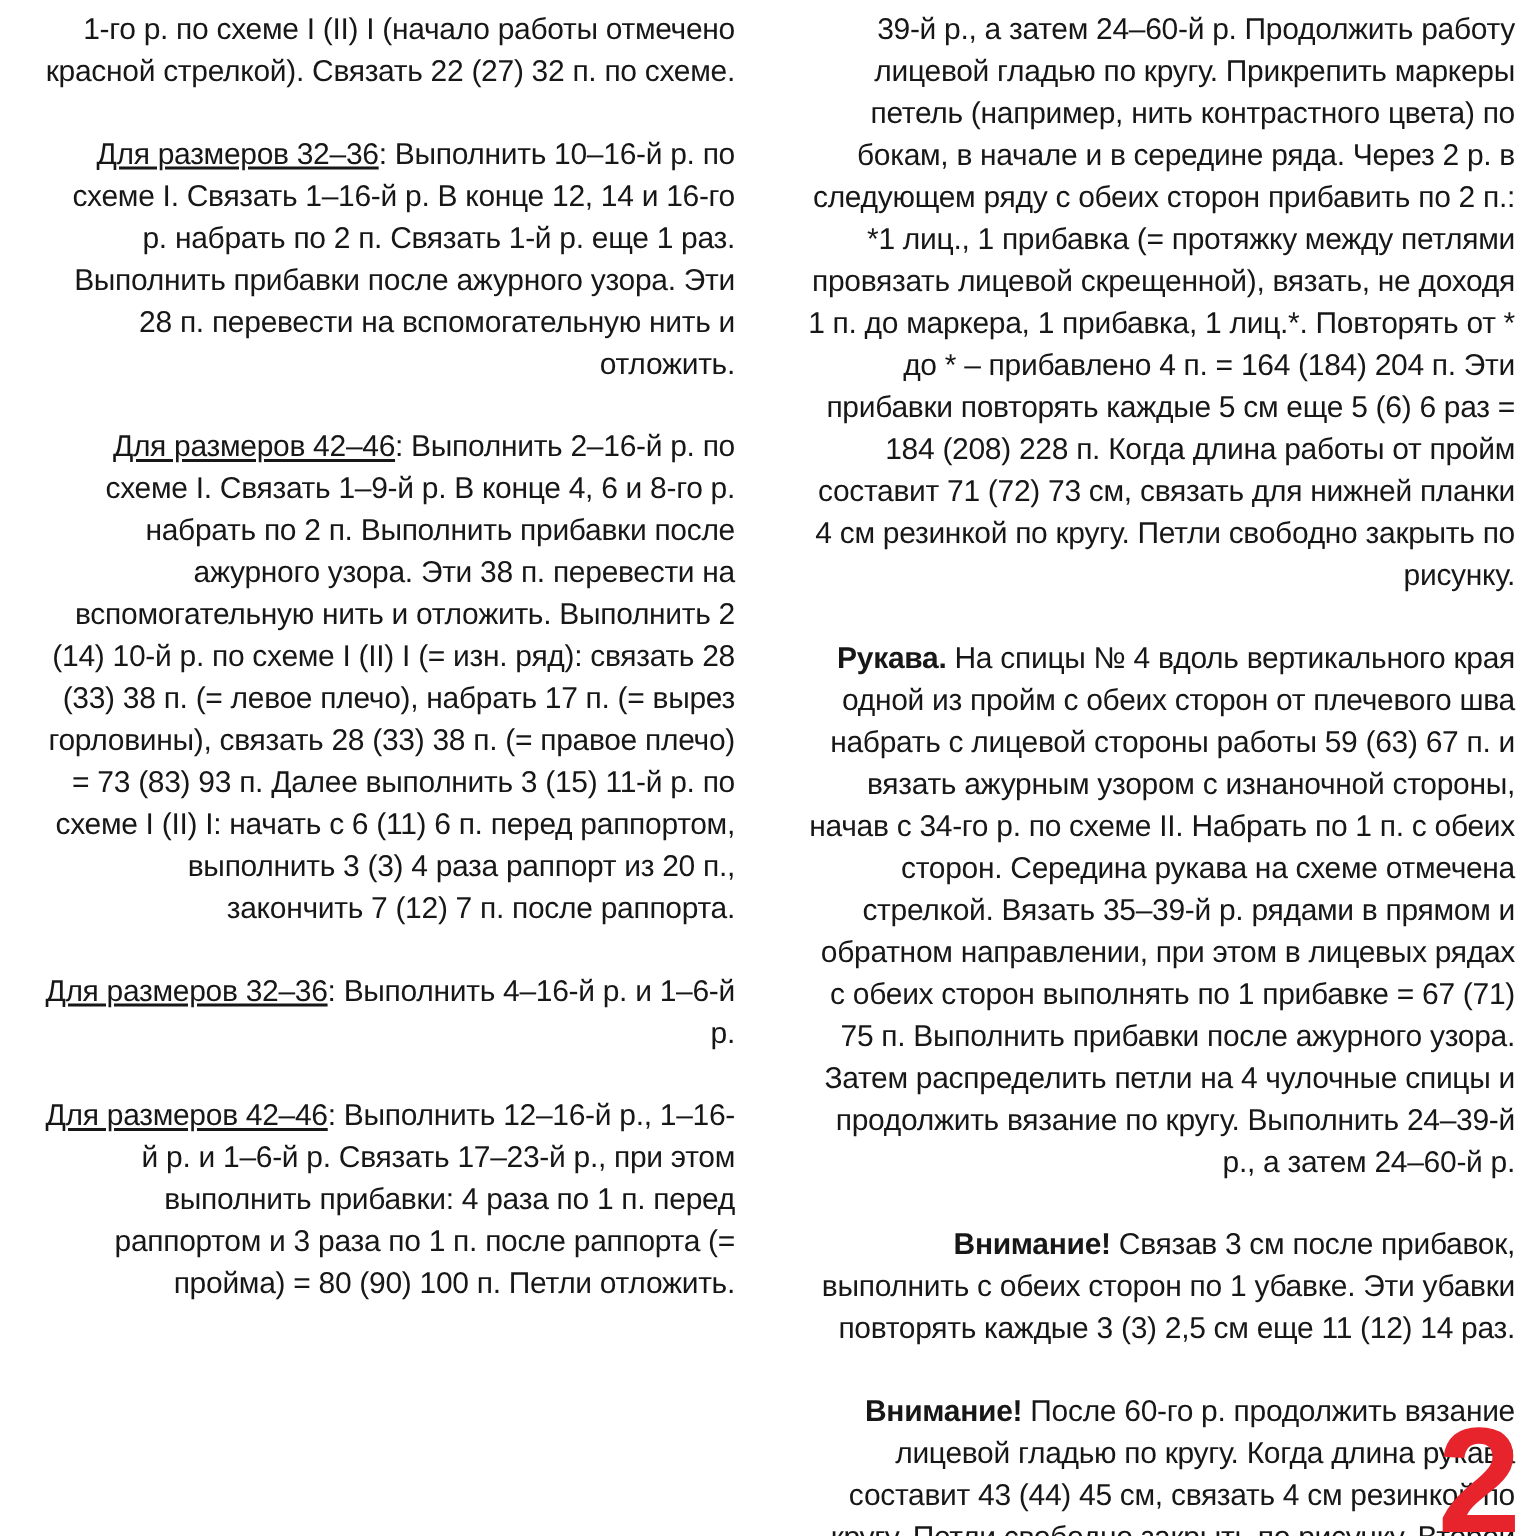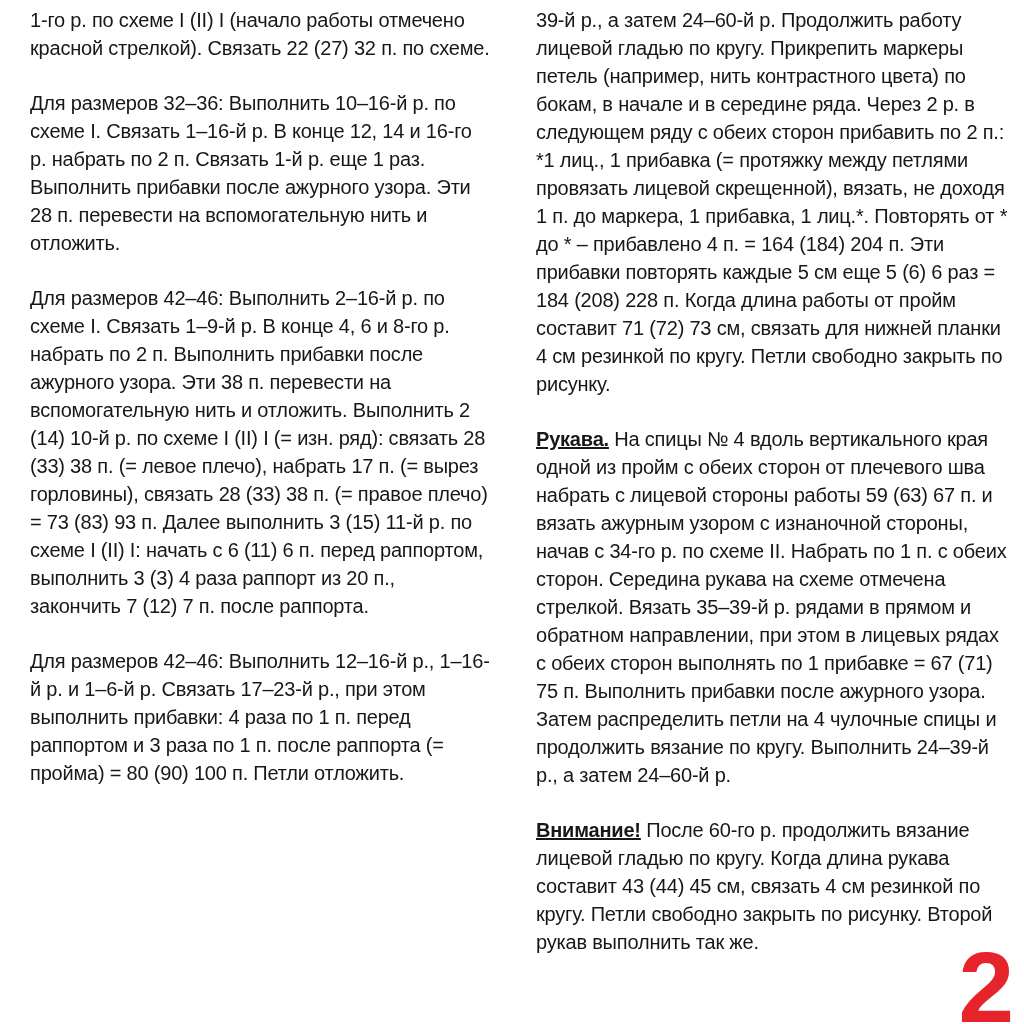--- a/index.html
+++ b/index.html
@@ -7,35 +7,37 @@
     width: 1024px; height: 1024px;
     background: #ffffff;
     font-family: "Liberation Sans", sans-serif;
     color: #171717;
   }
   .page {
     position: relative;
     width: 1024px; height: 1024px;
     background: #ffffff;
     overflow: hidden;
+    text-align: right;
   }
   .columns {
     display: flex;
     padding: 6px 14px 0 30px;
     gap: 46px;
   }
   .column { font-size: 20px; line-height: 28px; letter-spacing: -0.2px; }
   .column.left  { flex: 0 0 460px; }
   .column.right { flex: 1 1 auto; }
   .column p { margin: 0 0 27px 0; }
   .u {
+    text-decoration: underline;
     text-decoration-thickness: 2px;
     text-underline-offset: 2px;
   }
-  .b { font-weight: bold; text-decoration: underline; }
+  .b { font-weight: bold; }
   .page-number {
     position: absolute;
     right: 10px;
     bottom: -4px;
     font-size: 100px;
     line-height: 0.82;
     font-weight: bold;
     color: #e7232b;
   }
 </style>
@@ -46,31 +48,33 @@
   <div class="columns">
 
     <div class="column left">
       <p><span>1-го р. по схеме I (II) I (начало работы отмечено красной стрелкой). Связать 22 (27) 32 п. по схеме.</span></p>
 
       <p><span class="u">Для размеров 32–36</span><span>: Выполнить 10–16-й р. по схеме I. Связать 1–16-й р. В конце 12, 14 и 16-го р. набрать по 2 п. Связать 1-й р. еще 1 раз. Выполнить прибавки после ажурного узора. Эти 28 п. перевести на вспомогательную нить и отложить.</span></p>
 
 
       <p><span class="u">Для размеров 42–46</span><span>: Выполнить 2–16-й р. по схеме I. Связать 1–9-й р. В конце 4, 6 и 8-го р. набрать по 2 п. Выполнить прибавки после ажурного узора. Эти 38 п. перевести на вспомогательную нить и отложить. Выполнить 2 (14) 10-й р. по схеме I (II) I (= изн. ряд): связать 28 (33) 38 п. (= левое плечо), набрать 17 п. (= вырез горловины), связать 28 (33) 38 п. (= правое плечо) = 73 (83) 93 п. Далее выполнить 3 (15) 11-й р. по схеме I (II) I: начать с 6 (11) 6 п. перед раппортом, выполнить 3 (3) 4 раза раппорт из 20 п., закончить 7 (12) 7 п. после раппорта.</span></p>
 
+      <p><span class="u">Для размеров 32–36</span><span>: Выполнить 4–16-й р. и 1–6-й р.</span></p>
 
 
       <p><span class="u">Для размеров 42–46</span><span>: Выполнить 12–16-й р., 1–16-й р. и 1–6-й р. Связать 17–23-й р., при этом выполнить прибавки: 4 раза по 1 п. перед раппортом и 3 раза по 1 п. после раппорта (= пройма) = 80 (90) 100 п. Петли отложить.</span></p>
 
     </div>
 
     <div class="column right">
       <p><span>39-й р., а затем 24–60-й р. Продолжить работу лицевой гладью по кругу. Прикрепить маркеры петель (например, нить контрастного цвета) по бокам, в начале и в середине ряда. Через 2 р. в следующем ряду с обеих сторон прибавить по 2 п.: *1 лиц., 1 прибавка (= протяжку между петлями провязать лицевой скрещенной), вязать, не доходя 1 п. до маркера, 1 прибавка, 1 лиц.*. Повторять от * до * – прибавлено 4 п. = 164 (184) 204 п. Эти прибавки повторять каждые 5 см еще 5 (6) 6 раз = 184 (208) 228 п. Когда длина работы от пройм составит 71 (72) 73 см, связать для нижней планки 4 см резинкой по кругу. Петли свободно закрыть по рисунку.</span></p>
 
       <p><span class="b">Рукава.</span><span> На спицы № 4 вдоль вертикального края одной из пройм с обеих сторон от плечевого шва набрать с лицевой стороны работы 59 (63) 67 п. и вязать ажурным узором с изнаночной стороны, начав с 34-го р. по схеме II. Набрать по 1 п. с обеих сторон. Середина рукава на схеме отмечена стрелкой. Вязать 35–39-й р. рядами в прямом и обратном направлении, при этом в лицевых рядах с обеих сторон выполнять по 1 прибавке = 67 (71) 75 п. Выполнить прибавки после ажурного узора. Затем распределить петли на 4 чулочные спицы и продолжить вязание по кругу. Выполнить 24–39-й р., а затем 24–60-й р.</span></p>
 
+      <p><span class="b">Внимание!</span><span> Связав 3 см после прибавок, выполнить с обеих сторон по 1 убавке. Эти убавки повторять каждые 3 (3) 2,5 см еще 11 (12) 14 раз.</span></p>
 
       <p><span class="b">Внимание!</span><span> После 60-го р. продолжить вязание лицевой гладью по кругу. Когда длина рукава составит 43 (44) 45 см, связать 4 см резинкой по кругу. Петли свободно закрыть по рисунку. Второй рукав выполнить так же.</span></p>
 
     </div>
 
   </div>
 
   <div class="page-number">2</div>
 </div>
 

